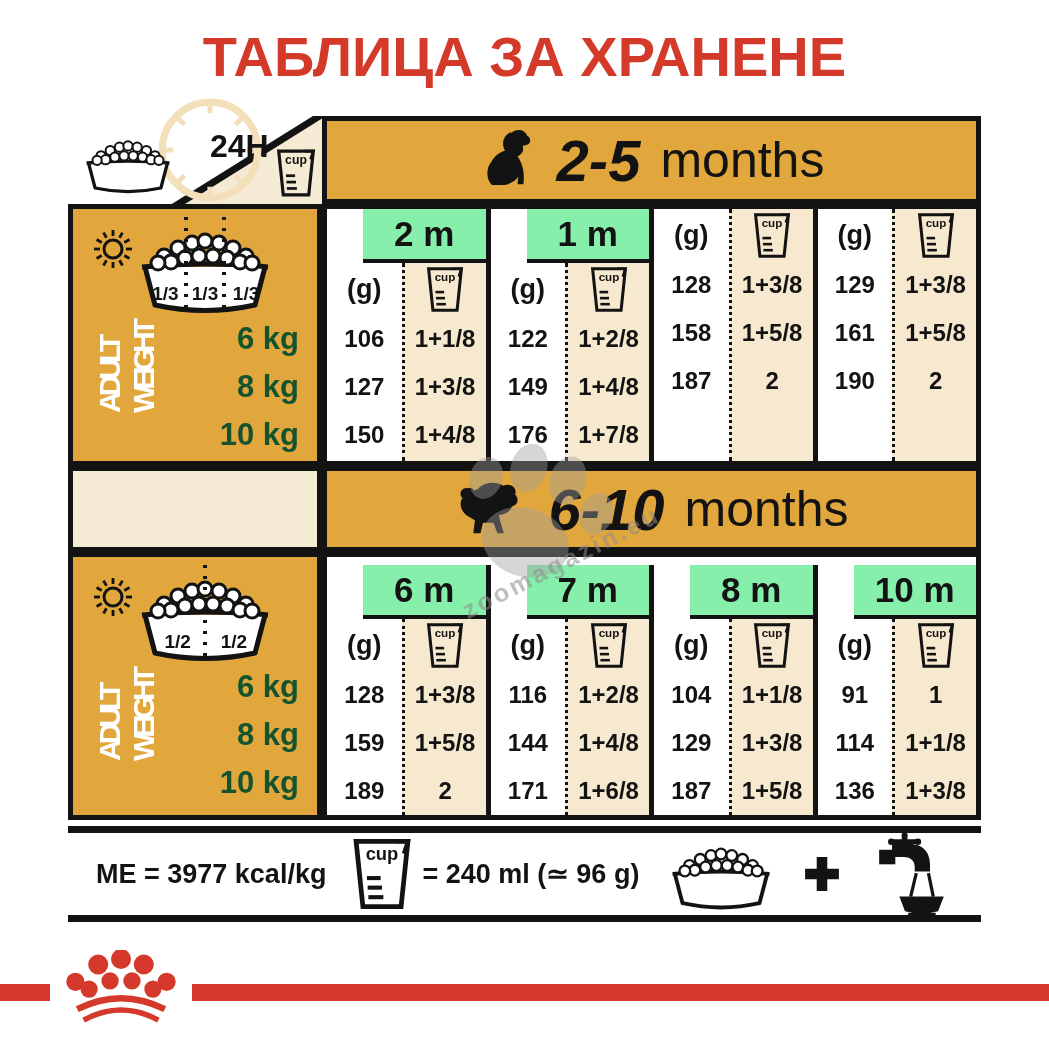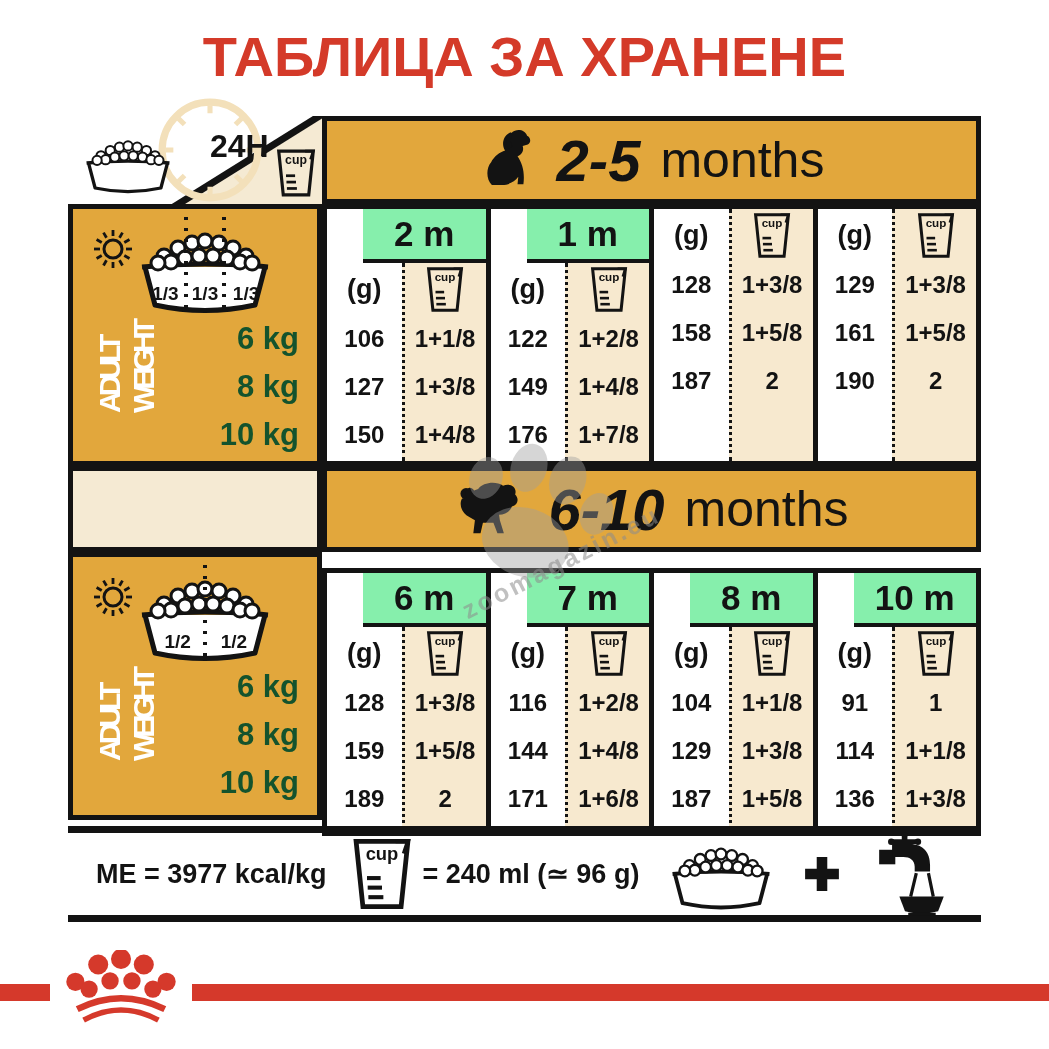--- a/index.html
+++ b/index.html
@@ -44,21 +44,21 @@
   .sun{position:absolute;left:16px;top:16px;width:48px;height:48px;}
   .moon{position:absolute;right:8px;top:18px;width:34px;height:40px;}
   .fracbowl{position:absolute;left:56px;top:6px;width:152px;height:100px;}
   .frac{position:absolute;top:68px;font-size:19px;font-weight:800;transform:translateX(-50%);}
   .axiswords{position:absolute;left:22px;top:114px;display:flex;gap:4px;}
   .axw{writing-mode:vertical-rl;transform:rotate(180deg);color:#fff;font-weight:800;font-size:30px;letter-spacing:-5px;line-height:1;}
   .wrow{height:48px;display:flex;align-items:center;justify-content:flex-end;padding-right:18px;font-size:31px;font-weight:800;color:#14532d;}
   
   .grid{left:254px;width:659px;background:#fff;border:5px solid var(--ink);box-sizing:border-box;display:flex;}
   #grid1{top:88px;height:262px;}
-  #grid2{top:452px;height:268px;}
+  #grid2{top:436px;height:268px;align-items:flex-end;}
   .mcol{flex:1;display:flex;flex-direction:column;border-right:5px solid var(--ink);min-width:0;}
   .mcol:last-child{border-right:none;}
   .mhead{height:50px;border-bottom:4px solid var(--ink);display:flex;align-items:center;justify-content:center;font-size:35px;font-weight:800;background:#86efac;margin-left:36px;}
   .mbody{flex:1;display:flex;}
   .ghalf{width:48%;display:flex;flex-direction:column;background:#fff;}
   .chalf{width:52%;display:flex;flex-direction:column;background:var(--cream);border-left:3px dotted var(--ink);}
   .glabel,.clabel{height:52px;display:flex;align-items:center;justify-content:center;font-size:27px;font-weight:800;}
   .clabel svg,.clabel span{display:block;}
   .cupico{width:38px;height:47px;}
   .val{height:48px;display:flex;align-items:center;justify-content:center;font-size:24px;font-weight:800;}

